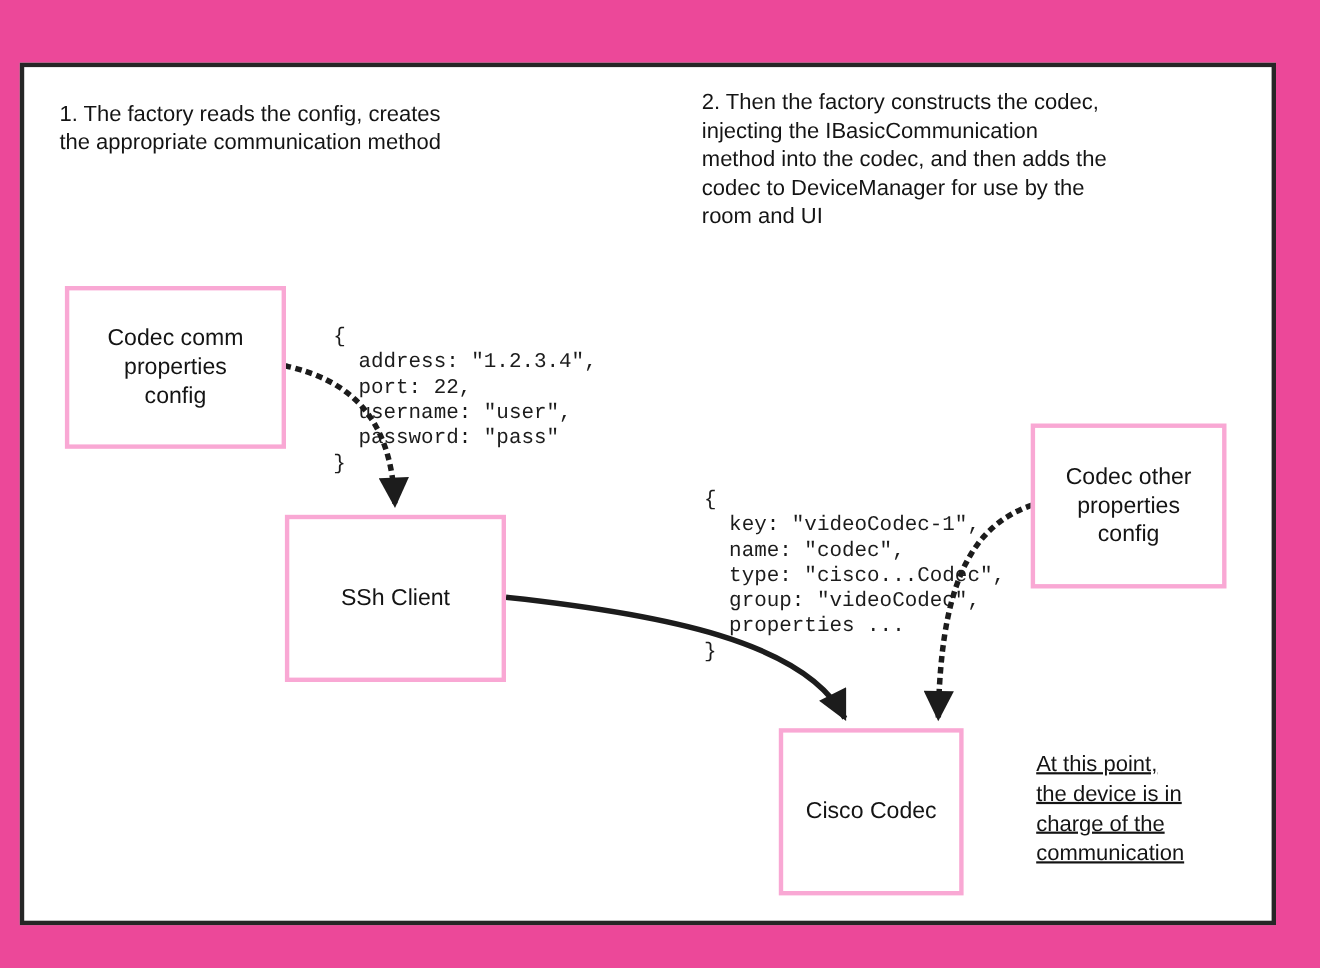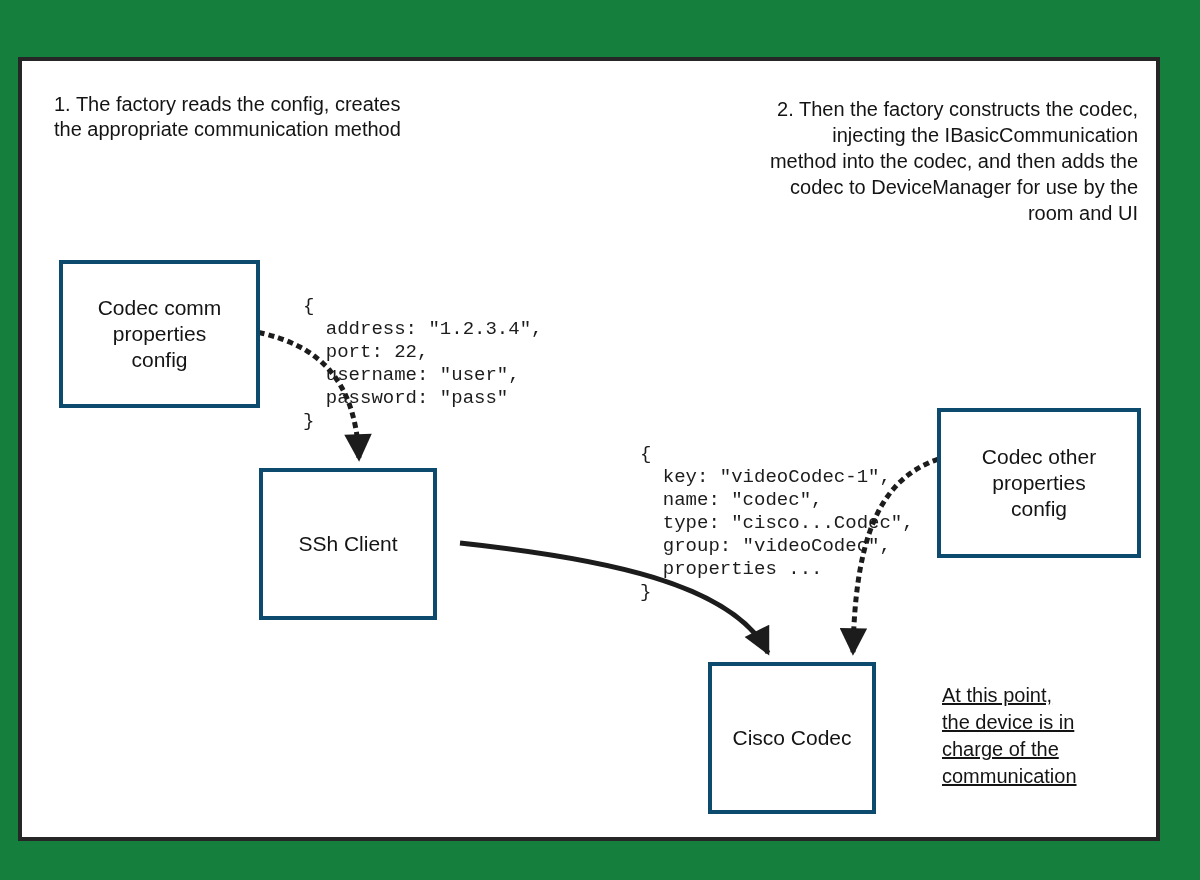--- a/index.html
+++ b/index.html
@@ -4,21 +4,21 @@
 <style>
   html, body {
     margin: 0;
     padding: 0;
     background: #ffffff;
   }
   .canvas {
     position: relative;
     width: 1200px;
     height: 880px;
-    background: #15803d;
+    background: #ec4899;
     font-family: "Liberation Sans", sans-serif;
     color: #111111;
     overflow: hidden;
   }
   .frame {
     position: absolute;
     left: 18px;
     top: 57px;
     width: 1142px;
     height: 784px;
@@ -36,21 +36,21 @@
   }
   .note {
     position: absolute;
     font-size: 20px;
     line-height: 25px;
     white-space: pre-line;
     color: #141414;
   }
   .node {
     position: absolute;
-    border: 4px solid #0c4a6e;
+    border: 4px solid #f9a8d4;
     box-sizing: border-box;
     background: #ffffff;
     display: flex;
     align-items: center;
     justify-content: center;
     text-align: center;
     font-size: 21px;
     line-height: 26px;
     white-space: pre-line;
     color: #141414;
@@ -59,26 +59,26 @@
     position: absolute;
     margin: 0;
     font-family: "Liberation Mono", "DejaVu Sans Mono", monospace;
     font-size: 19px;
     line-height: 23px;
     white-space: pre;
     color: #1c1c1c;
     font-weight: 400;
   }
   #note-step1 { left: 54px;  top: 92px;  width: 470px; }
-  #note-step2 { left: 638px; top: 96px;  width: 500px; line-height: 26px; text-align: right; }
+  #note-step2 { left: 638px; top: 80px;  width: 500px; line-height: 26px; }
   #note-final { left: 942px; top: 682px; width: 230px; line-height: 27px; text-decoration: underline; }
 
   #node-codec-comm-config  { left: 59px;  top: 260px; width: 201px; height: 148px; }
-  #node-ssh-client         { left: 259px; top: 468px; width: 178px; height: 152px; }
-  #node-codec-other-config { left: 937px; top: 385px; width: 204px; height: 150px; margin-top: 23px; }
+  #node-ssh-client         { left: 259px; top: 468px; width: 201px; height: 152px; }
+  #node-codec-other-config { left: 937px; top: 385px; width: 178px; height: 150px; }
   #node-cisco-codec        { left: 708px; top: 662px; width: 168px; height: 152px; }
 
   #code-comm-properties  { left: 303px; top: 295px; }
   #code-codec-properties { left: 640px; top: 443px; }
 </style>
 </head>
 <body>
 
 <div class="canvas">
 

